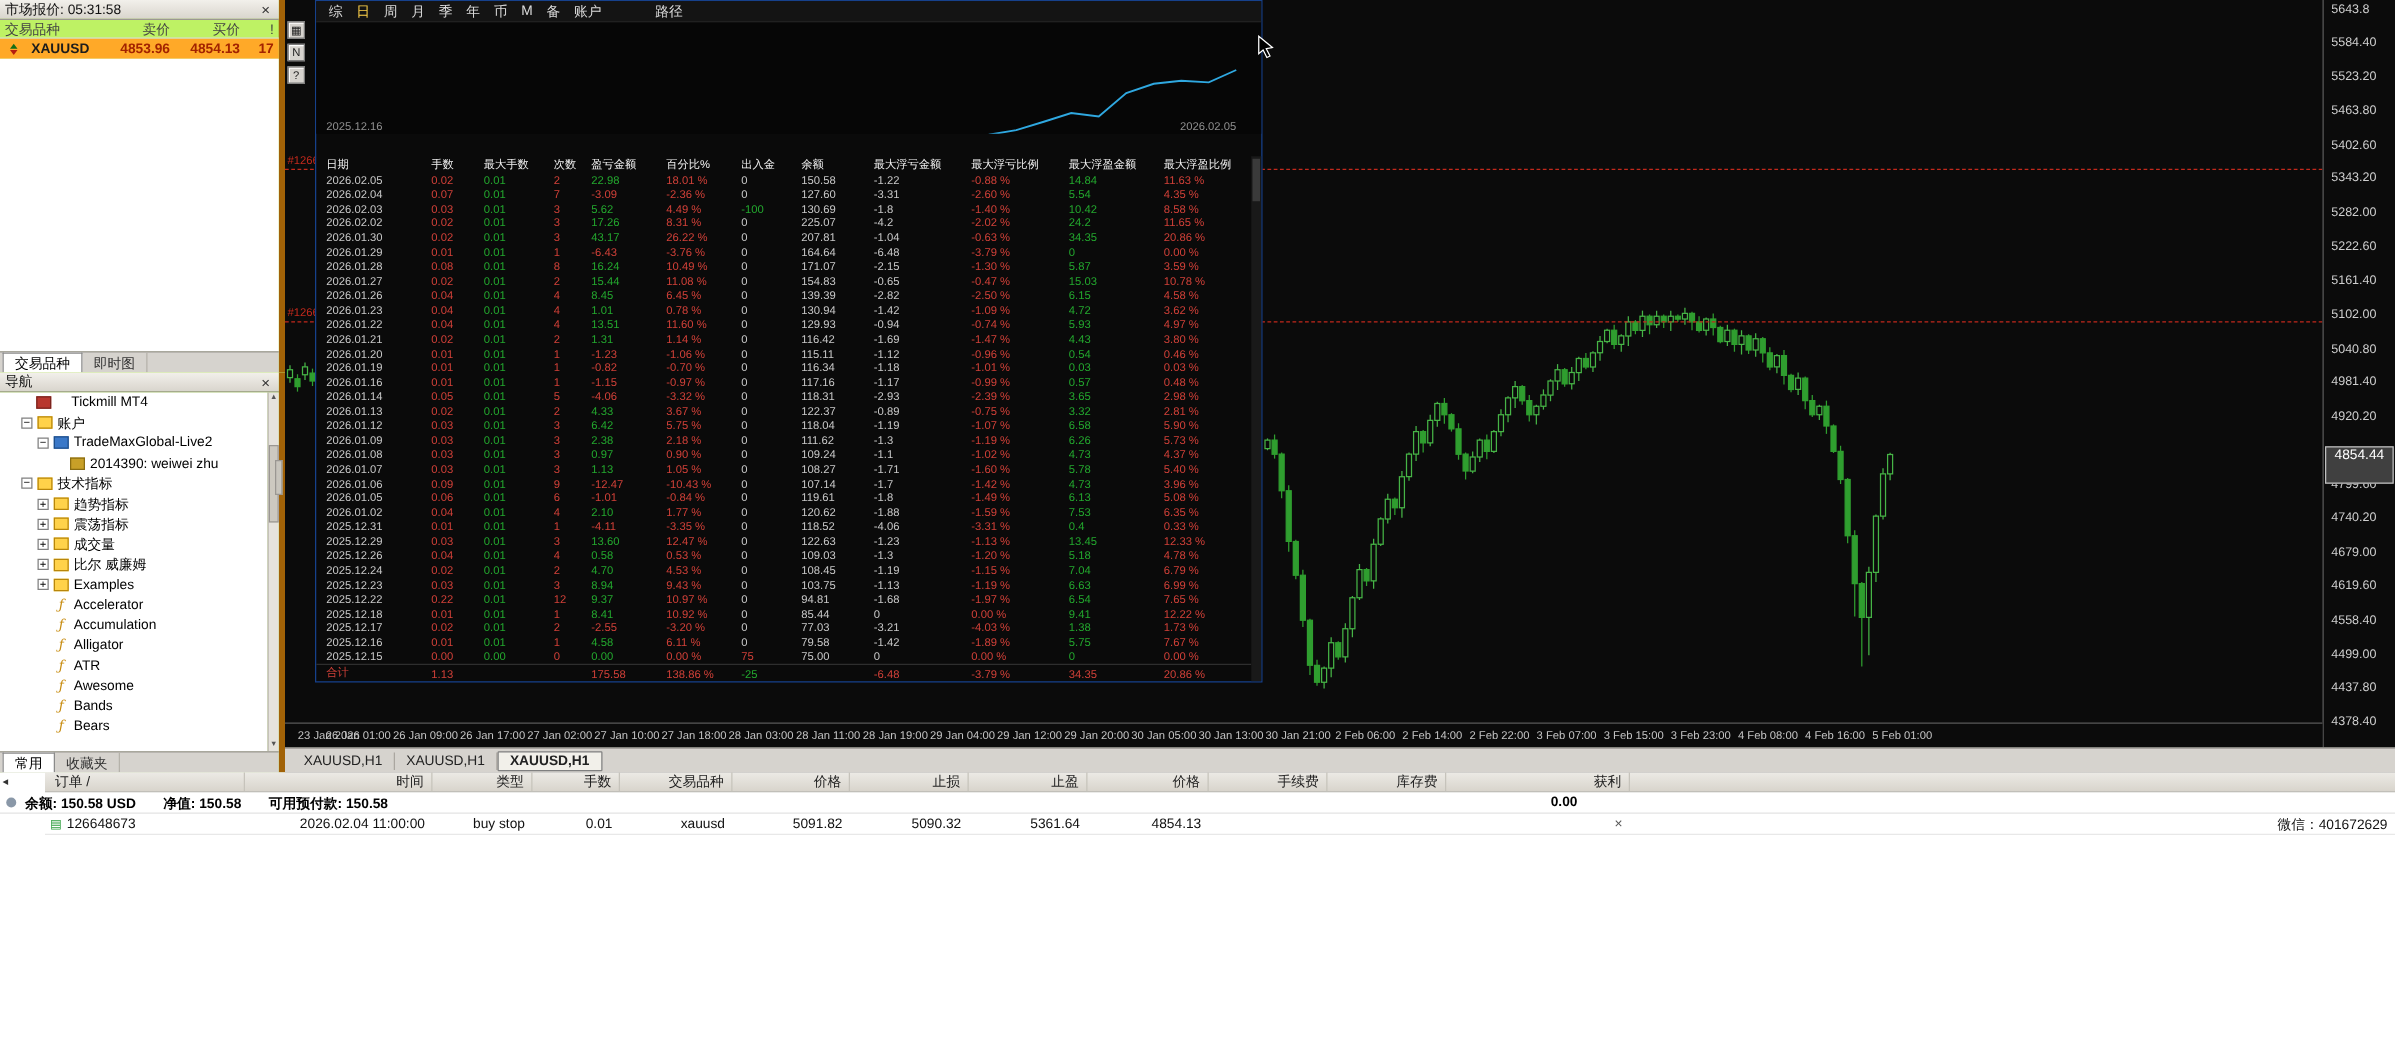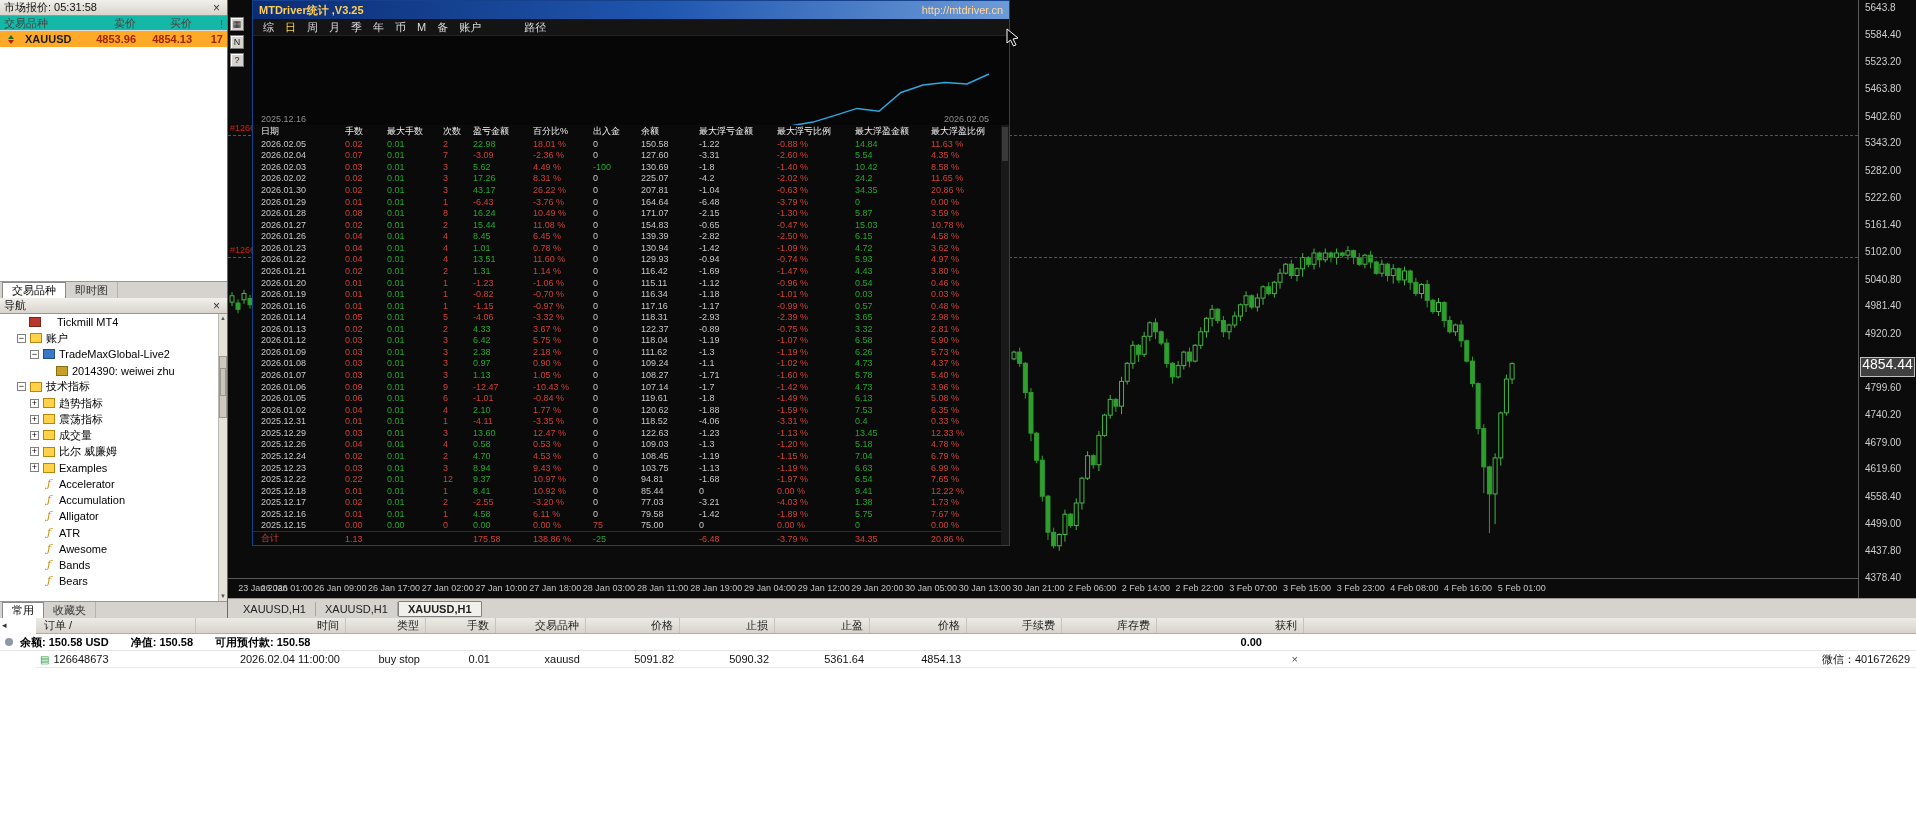--- a/index.html
+++ b/index.html
@@ -1,21 +1,21 @@
 <!DOCTYPE html>
 <html><head>
 <meta charset="utf-8">
 <style>
   *{margin:0;padding:0;box-sizing:border-box;}
   html,body{width:1916px;height:830px;overflow:hidden;}
   body{font-family:"Liberation Sans",sans-serif;background:#0b0b0b;position:relative;font-size:11px;}
 
   
   #left-col{position:absolute;left:0;top:0;width:228px;height:618px;background:#d6d3ce;}
-  .panel{position:absolute;left:0;width:228px;background:#14b8a6;border-right:1px solid #a16207;}
+  .panel{position:absolute;left:0;width:228px;background:#bef264;border-right:5px solid #a16207;}
   #market-watch{top:0;height:298px;}
   #navigator{top:298px;height:320px;}
   .panel-title{height:16px;background:linear-gradient(180deg,#f2f0eb,#d9d5cd);border-bottom:1px solid #9a9792;display:flex;align-items:center;padding:0 4px;color:#111;}
   .pt-close{margin-left:auto;width:13px;text-align:center;color:#333;cursor:default;font-size:12px;line-height:12px;}
   .mw-header{height:15px;display:grid;grid-template-columns:82px 58px 56px 1fr;align-items:center;border-bottom:1px solid #dcdcdc;color:#444;}
   .mw-header span{padding:0 4px;}
   .mw-header .num{text-align:right;}
   .mw-row{height:16px;display:grid;grid-template-columns:82px 58px 56px 1fr;align-items:center;background:#ffa928;color:#1c1c1c;}
   .mw-row span{padding:0 4px;}
   .mw-sym{display:flex;align-items:center;gap:3px;font-weight:bold;}
@@ -44,21 +44,21 @@
   #nav-scroll .thumb{position:absolute;top:42px;left:0;width:8px;height:62px;background:#cdc9c0;border:1px solid #9a9792;}
   #splitter-grip{position:absolute;left:220px;top:368px;width:6px;height:28px;background:#c8c5bd;border:1px solid #9a9792;}
 
   
   #chart-region{position:absolute;left:228px;top:0;width:1688px;height:598px;background:#0b0b0b;overflow:hidden;}
   #candles-svg{position:absolute;left:0;top:0;}
   .order-line{position:absolute;left:0;width:1630px;height:0;border-top:1px dashed #c2291c;}
   .order-line-label{position:absolute;font-size:9px;color:#c2291c;white-space:nowrap;left:2px;}
   #price-axis{position:absolute;left:1630px;top:0;width:58px;height:598px;border-left:1px solid #5a5a5a;background:#0b0b0b;}
   .plabel{position:absolute;left:6px;font-size:10px;color:#cfcfcf;}
-  #price-tag{position:absolute;left:1px;width:55px;height:20px;background:#404040;border:1px solid #c0c0c0;color:#fff;font-size:14px;text-align:center;line-height:12px;}
+  #price-tag{position:absolute;left:1px;width:55px;height:30px;background:#404040;border:1px solid #c0c0c0;color:#fff;font-size:11px;text-align:center;line-height:12px;}
   #time-axis{position:absolute;left:0;top:578px;width:1630px;height:20px;border-top:1px solid #5a5a5a;background:#0b0b0b;}
   .time-label{position:absolute;top:4px;width:70px;text-align:center;font-size:9px;color:#c4c4c4;white-space:nowrap;}
   #chart-toolbar{position:absolute;left:2px;top:17px;display:flex;flex-direction:column;gap:4px;z-index:2;}
   .cbtn{width:14px;height:14px;background:#d6d3ce;border:1px solid #7a7a7a;box-shadow:inset 1px 1px 0 #fff;font-size:9px;line-height:12px;text-align:center;color:#222;}
   #mouse-cursor{position:absolute;left:778px;top:28px;z-index:30;}
 
   
   #popup{position:absolute;left:24px;top:0;width:758px;height:546px;background:#0a0a0a;border:1px solid #16418c;z-index:10;}
   .popup-title{height:18px;background:linear-gradient(90deg,#0c2d74,#2057b0 55%,#6d9bd8);display:flex;align-items:center;padding:0 6px;}
   .popup-title .t{color:#ffcf5a;font-weight:bold;}
@@ -494,24 +494,20 @@
         <div class="time-label" style="left: 1097.7px;">3 Feb 23:00</div>
         <div class="time-label" style="left: 1151.4px;">4 Feb 08:00</div>
         <div class="time-label" style="left: 1205.1px;">4 Feb 16:00</div>
         <div class="time-label" style="left: 1258.8px;">5 Feb 01:00</div>
       </div>
     <svg id="mouse-cursor" width="13" height="19">
       <polygon points="1,1 1,15 4.5,12 7.5,18 10,16.8 7,11 12,10" fill="#000" stroke="#fff" stroke-width="1"></polygon>
     </svg>
 
     <div id="popup">
-      <div class="popup-title">
-        <span class="t">MTDriver统计 ,V3.25</span>
-        <span class="u">http://mtdriver.cn</span>
-      </div>
       <div class="popup-menu">
           <span>综</span>
           <span class="hl">日</span>
           <span>周</span>
           <span>月</span>
           <span>季</span>
           <span>年</span>
           <span>币</span>
           <span>M</span>
           <span>备</span>

